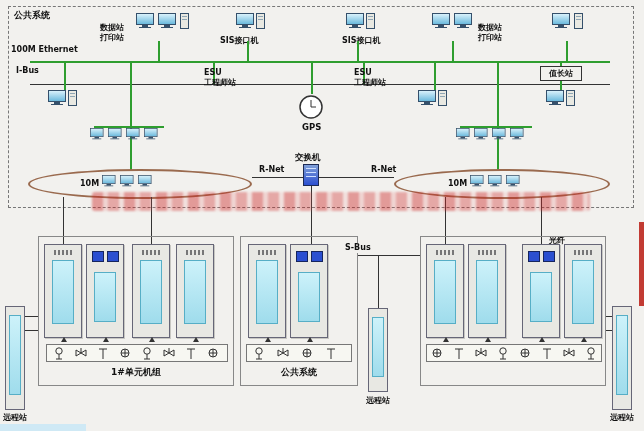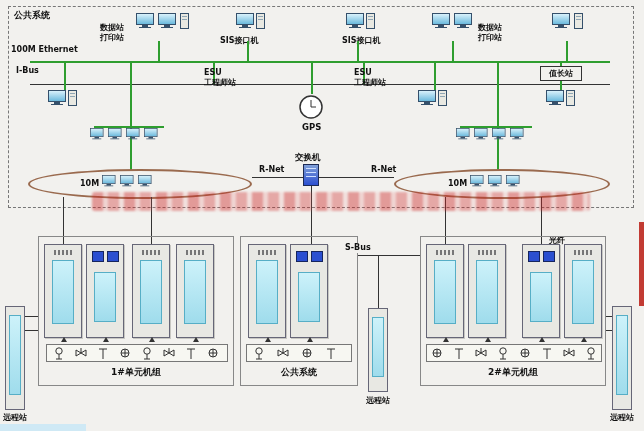--- a/index.html
+++ b/index.html
@@ -407,21 +407,20 @@
         <use href="#sym-d" x="2"></use>
         <use href="#sym-c" x="24"></use>
         <use href="#sym-b" x="46"></use>
         <use href="#sym-a" x="68"></use>
         <use href="#sym-d" x="90"></use>
         <use href="#sym-c" x="112"></use>
         <use href="#sym-b" x="134"></use>
         <use href="#sym-a" x="156"></use>
       </svg>
   </div>
-  <div class="lbl" style="left:420px;top:367px;width:186px;text-align:center;font-size:9px">2#单元机组</div>
 
   <div class="rcab" style="left:5px;top:306px;height:104px">
       <div class="pnl"></div>
     </div>
   <div class="lbl sm" style="left:0px;top:413px;width:30px;text-align:center">远程站</div>
   <div class="hl" style="left:25px;top:316px;width:13px"></div>
   <div class="hl" style="left:25px;top:330px;width:13px"></div>
 
   <div class="rcab" style="left:368px;top:308px;height:84px">
       <div class="pnl"></div>

